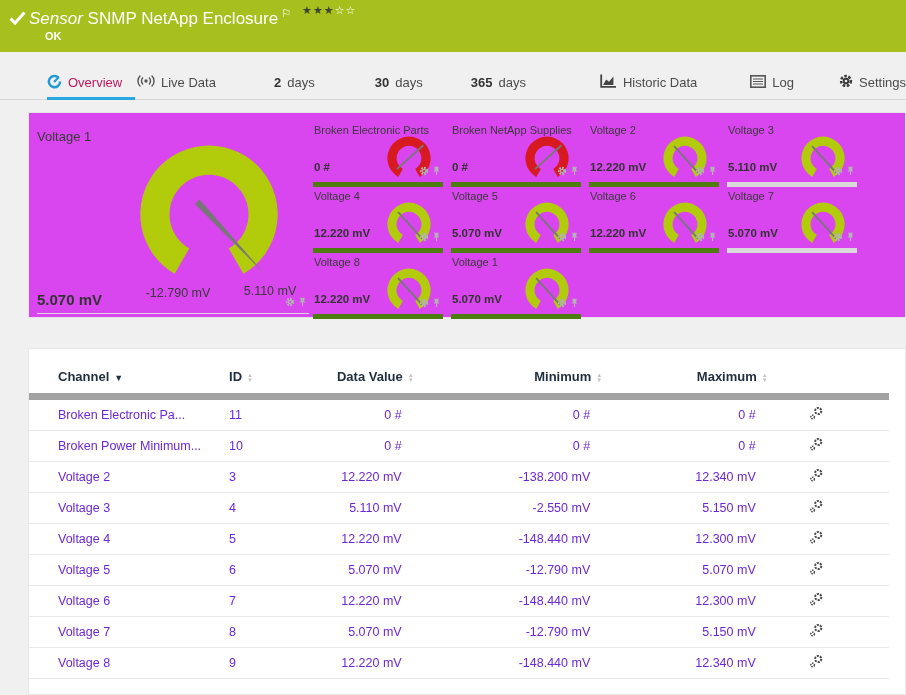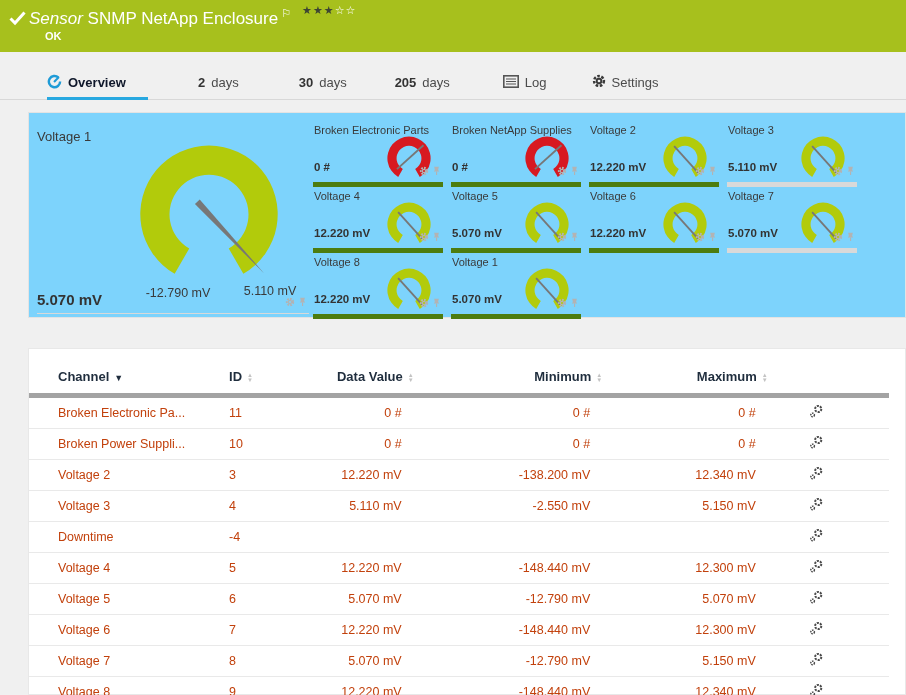--- a/index.html
+++ b/index.html
@@ -15,58 +15,58 @@
   .hdr-flag{font-size:11px;vertical-align:super;margin-left:3px;}
   .hdr-stars{position:absolute;left:302px;top:4px;font-size:11px;letter-spacing:1px;}
   .star-filled{color:#3d4433;}
   .star-empty{color:#ffffff;}
   .hdr-status{position:absolute;left:45px;top:30px;font-size:11px;font-weight:bold;}
   
   .tabbar{position:absolute;left:0;top:66px;width:906px;height:34px;
     border-bottom:1px solid #d8d8d8;display:flex;align-items:center;padding-left:47px;box-sizing:border-box;font-size:13px;color:#4b4b4b;}
   .tab{position:relative;height:100%;display:flex;align-items:center;gap:6px;cursor:pointer;white-space:nowrap;}
   .tab .bold{font-weight:bold;color:#333;}
-  .tab.active{color:#0f172a;font-weight:bold;}
+  .tab.active{color:#be185d;font-weight:normal;}
   .tab.active::after{content:'';position:absolute;left:0;right:0;bottom:-1px;height:3px;background:#28a8e0;}
   .t-overview{width:101px;}
   .t-live{width:100px;margin-left:2px;}
   .t-2d{margin-left:50px;}
   .t-30d{margin-left:60px;}
   .t-365d{margin-left:48px;}
   .t-hist{margin-left:74px;}
   .t-log{margin-left:53px;}
   .t-set{margin-left:45px;justify-content:space-between;}
   
   .gauges-panel{position:absolute;left:28px;top:112px;width:878px;height:206px;
-    background:#7dd3fc;border:1px solid #e3e3e3;box-sizing:border-box;}
+    background:#d946ef;border:1px solid #e3e3e3;box-sizing:border-box;}
   .primary-tile{position:absolute;left:8px;top:8px;width:272px;height:192px;border-bottom:1px solid #d9d9d9;}
   .primary-title{position:absolute;left:0;top:8px;font-size:13px;color:#3a3a3a;}
   .primary-svg{position:absolute;left:86px;top:4px;}
   .primary-min{position:absolute;left:100px;top:165px;width:82px;text-align:center;font-size:12.5px;color:#3a3a3a;}
   .primary-max{position:absolute;left:196px;top:163px;width:74px;text-align:center;font-size:12.5px;color:#3a3a3a;}
   .primary-value{position:absolute;left:0;top:170px;font-size:15px;font-weight:bold;color:#333;}
   .tile-icons{position:absolute;right:2px;bottom:2px;display:flex;gap:3px;color:#b3b3b3;align-items:center;}
   .tiles-grid{position:absolute;left:284px;top:8px;display:grid;grid-template-columns:repeat(4,138px);grid-auto-rows:66px;}
   .tile{position:relative;width:130px;height:61px;border-bottom:5px solid #4d7c0f;}
   .tile:nth-child(4n){border-color:#d9d9d9;}
   .tile-title{position:absolute;left:1px;top:3px;font-size:11px;color:#3a3a3a;}
   .tile-svg{position:absolute;right:7px;top:9px;}
   .tile-value{position:absolute;left:1px;top:40px;font-size:11.5px;font-weight:600;color:#333;}
   
   .table-panel{position:absolute;left:28px;top:348px;width:878px;height:347px;background:#fff;border:1px solid #e8e8e8;box-sizing:border-box;}
   table.channels{border-collapse:collapse;width:860px;margin-top:14px;table-layout:fixed;}
   col.c-ch{width:191px;} col.c-id{width:100px;} col.c-last{width:82px;}
   col.c-min{width:180px;} col.c-max{width:158px;} col.c-set{width:110px;}
-  th{font-size:13px;font-weight:bold;color:#1f2d3d;text-align:left;padding:6px 0 9px 0;border-bottom:5px solid #a3a3a3;white-space:nowrap;}
+  th{font-size:13px;font-weight:bold;color:#1f2d3d;text-align:left;padding:6px 0 9px 0;border-bottom:7px solid #a3a3a3;white-space:nowrap;}
   th.num,td.num{text-align:right;}
   th.ch,td.ch{padding-left:29px;}
   th .sort-active{color:#1f2d3d;font-size:9px;margin-left:5px;}
   .sortud{display:inline-flex;flex-direction:column;margin-left:5px;color:#c3c3c3;font-size:6px;line-height:5px;vertical-align:middle;}
   th.num .pad, td.num{padding-right:18px;}
-  td{font-size:12.5px;color:#c2410c;padding:6px 0;border-bottom:1px solid #e9e9e9;height:15px;white-space:nowrap;overflow:hidden;}
+  td{font-size:12.5px;color:#6d28d9;padding:6px 0;border-bottom:1px solid #e9e9e9;height:15px;white-space:nowrap;overflow:hidden;}
   td.set{text-align:center;color:#4a4a4a;padding-right:30px;}
   td.set span{cursor:pointer;display:inline-block;}
 </style>
 </head>
 <body>
 
 <header class="sensor-header">
   <span class="hdr-check">
     <svg width="17" height="15" viewBox="0 0 17 15">
         <path d="M1.5,7.5 L6,12 L15.5,1.5" fill="none" stroke="#fff" stroke-width="3"></path>
@@ -81,31 +81,45 @@
 </header>
 
 <nav class="tabbar">
   <div class="tab t-overview active">
     <span><svg width="15" height="15" viewBox="0 0 16 16">
           <path d="M12.2,3.8 A6,6 0 1 0 14,8" fill="none" stroke="#1e9bd7" stroke-width="2.6"></path>
           <path d="M7.5,8.5 L12.7,3.3" stroke="#1e9bd7" stroke-width="2.2"></path>
         </svg></span>
     <span>Overview</span>
   </div>
+  <div class="tab t-live">
+    <span><svg width="18" height="14" viewBox="0 0 18 14">
+          <circle cx="9" cy="7" r="1.7" fill="#555"></circle>
+          <path d="M6,3.6 A4.6,4.6 0 0 0 6,10.4 M12,3.6 A4.6,4.6 0 0 1 12,10.4 M3.4,1.4 A7.6,7.6 0 0 0 3.4,12.6 M14.6,1.4 A7.6,7.6 0 0 1 14.6,12.6" fill="none" stroke="#555" stroke-width="1.4"></path>
+        </svg></span>
+    <span>Live Data</span>
+  </div>
   <div class="tab t-2d">
     <span class="bold">2</span>
     <span>days</span>
   </div>
   <div class="tab t-30d">
     <span class="bold">30</span>
     <span>days</span>
   </div>
   <div class="tab t-365d">
-    <span class="bold">205</span>
+    <span class="bold">365</span>
     <span>days</span>
+  </div>
+  <div class="tab t-hist">
+    <span><svg width="17" height="14" viewBox="0 0 17 14">
+          <path d="M1.2,0.5 V12.8 H16" fill="none" stroke="#444" stroke-width="1.8"></path>
+          <path d="M3,11 L6.2,5.6 L9,7.8 L13.4,2.6 L13.4,11 Z" fill="#444"></path>
+        </svg></span>
+    <span>Historic Data</span>
   </div>
   <div class="tab t-log">
     <span><svg width="16" height="13" viewBox="0 0 16 13">
           <rect x="0.8" y="0.8" width="14.4" height="11.4" fill="none" stroke="#555" stroke-width="1.6"></rect>
           <path d="M3,4 H13 M3,6.5 H13 M3,9 H13" stroke="#555" stroke-width="1.2"></path>
         </svg></span>
     <span>Log</span>
   </div>
   <div class="tab t-set">
     <span><svg width="14" height="14" viewBox="0 0 14 14">
@@ -359,21 +373,21 @@
     <td>11</td>
     <td class="num">0 #</td>
     <td class="num">0 #</td>
     <td class="num">0 #</td>
     <td class="set"><span><svg width="15" height="15" viewBox="0 0 15 15">
                 <circle cx="9.2" cy="5" r="3.1" fill="none" stroke="currentColor" stroke-width="2" stroke-dasharray="2.1 1.1"></circle>
                 <circle cx="3.6" cy="11" r="1.8" fill="none" stroke="currentColor" stroke-width="1.5" stroke-dasharray="1.5 0.85"></circle>
               </svg></span></td>
   </tr>
   <tr>
-    <td class="ch">Broken Power Suppli...</td>
+    <td class="ch">Broken Power Minimum...</td>
     <td>10</td>
     <td class="num">0 #</td>
     <td class="num">0 #</td>
     <td class="num">0 #</td>
     <td class="set"><span><svg width="15" height="15" viewBox="0 0 15 15">
                 <circle cx="9.2" cy="5" r="3.1" fill="none" stroke="currentColor" stroke-width="2" stroke-dasharray="2.1 1.1"></circle>
                 <circle cx="3.6" cy="11" r="1.8" fill="none" stroke="currentColor" stroke-width="1.5" stroke-dasharray="1.5 0.85"></circle>
               </svg></span></td>
   </tr>
   <tr>
@@ -392,31 +406,20 @@
     <td>4</td>
     <td class="num">5.110 mV</td>
     <td class="num">-2.550 mV</td>
     <td class="num">5.150 mV</td>
     <td class="set"><span><svg width="15" height="15" viewBox="0 0 15 15">
                 <circle cx="9.2" cy="5" r="3.1" fill="none" stroke="currentColor" stroke-width="2" stroke-dasharray="2.1 1.1"></circle>
                 <circle cx="3.6" cy="11" r="1.8" fill="none" stroke="currentColor" stroke-width="1.5" stroke-dasharray="1.5 0.85"></circle>
               </svg></span></td>
   </tr>
   <tr>
-    <td class="ch">Downtime</td>
-    <td>-4</td>
-    <td class="num"></td>
-    <td class="num"></td>
-    <td class="num"></td>
-    <td class="set"><span><svg width="15" height="15" viewBox="0 0 15 15">
-                <circle cx="9.2" cy="5" r="3.1" fill="none" stroke="currentColor" stroke-width="2" stroke-dasharray="2.1 1.1"></circle>
-                <circle cx="3.6" cy="11" r="1.8" fill="none" stroke="currentColor" stroke-width="1.5" stroke-dasharray="1.5 0.85"></circle>
-              </svg></span></td>
-  </tr>
-  <tr>
     <td class="ch">Voltage 4</td>
     <td>5</td>
     <td class="num">12.220 mV</td>
     <td class="num">-148.440 mV</td>
     <td class="num">12.300 mV</td>
     <td class="set"><span><svg width="15" height="15" viewBox="0 0 15 15">
                 <circle cx="9.2" cy="5" r="3.1" fill="none" stroke="currentColor" stroke-width="2" stroke-dasharray="2.1 1.1"></circle>
                 <circle cx="3.6" cy="11" r="1.8" fill="none" stroke="currentColor" stroke-width="1.5" stroke-dasharray="1.5 0.85"></circle>
               </svg></span></td>
   </tr>

